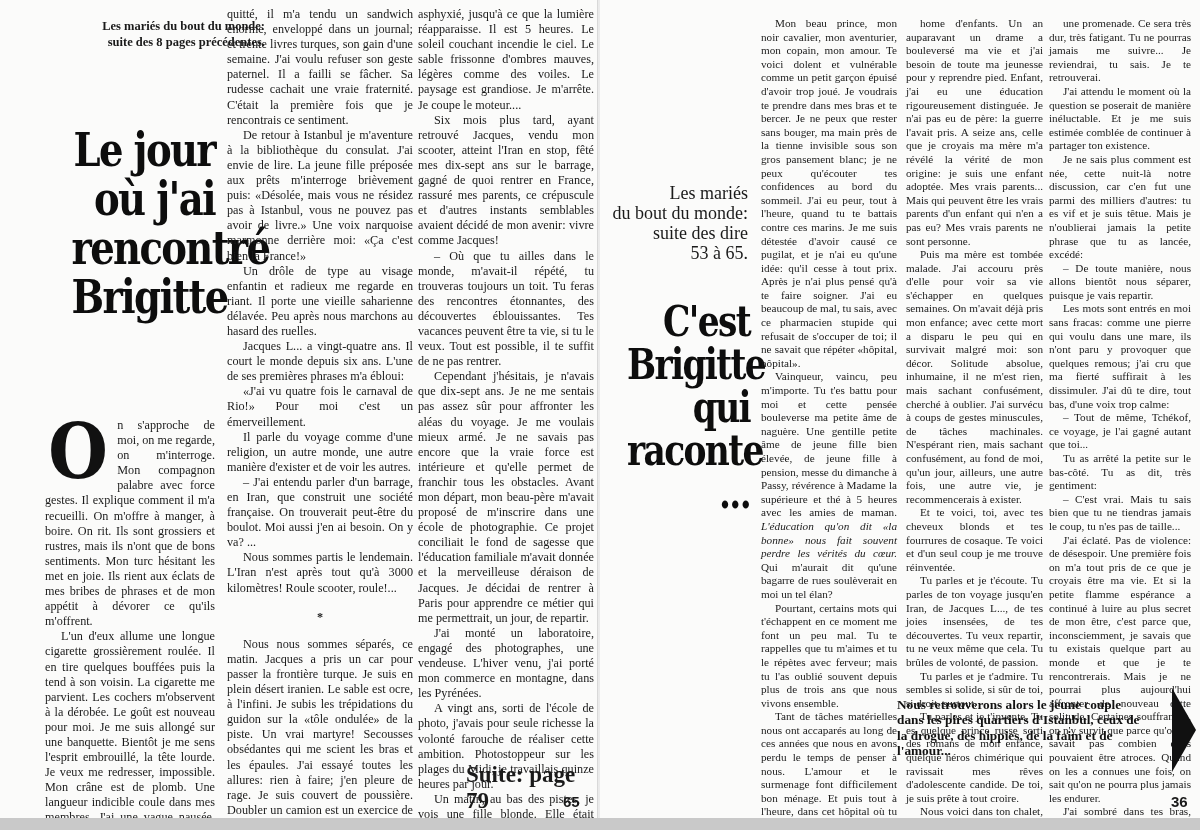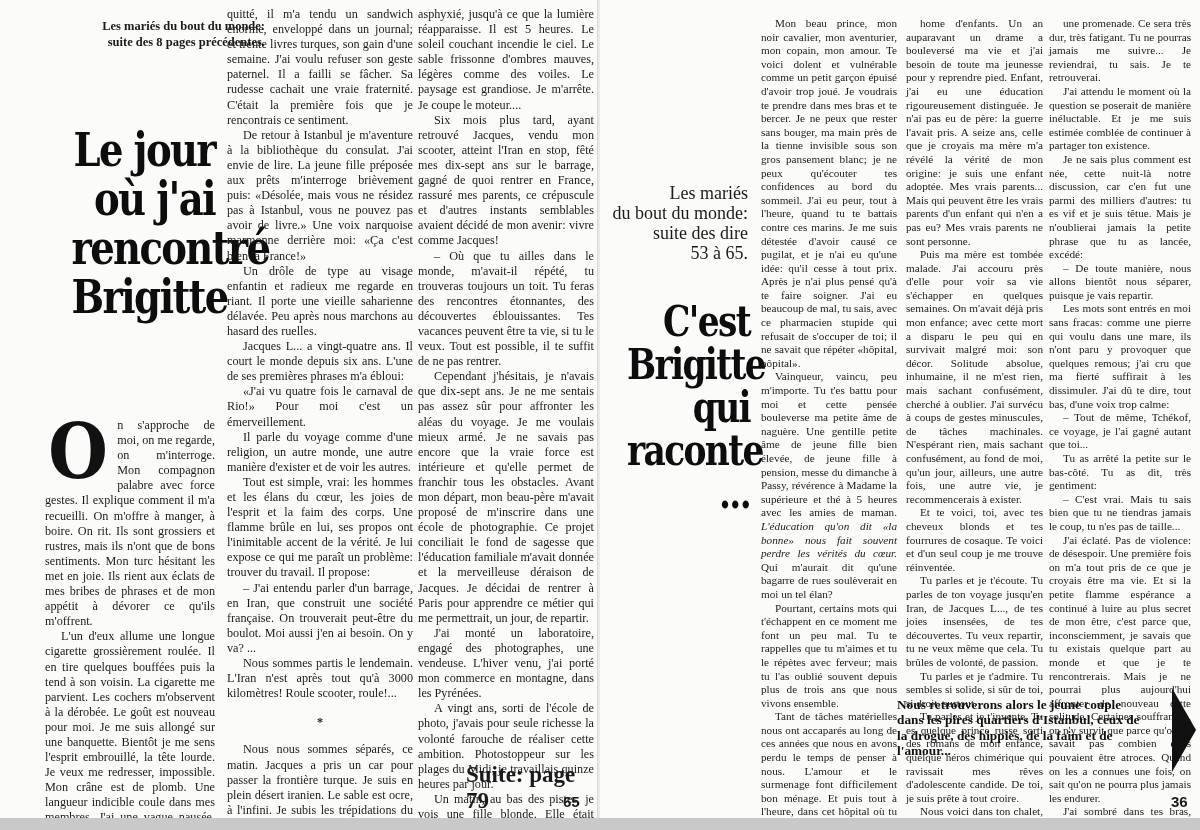--- a/index.html
+++ b/index.html
@@ -50,21 +50,20 @@
 
   </div>
 
   <div class="col" style="left:227px;top:7px;width:186px;">
     <p class="noindent">quitté, il m'a tendu un sandwich énorme, enveloppé dans un journal; et trente livres turques, son gain d'une semaine. J'ai voulu refuser son geste paternel. Il a failli se fâcher. Sa rudesse cachait une vraie fraternité. C'était la première fois que je rencontrais ce sentiment.</p>
     <p>De retour à Istanbul je m'aventure à la bibliothèque du consulat. J'ai envie de lire. La jeune fille préposée aux prêts m'interroge brièvement puis: «Désolée, mais vous ne résidez pas à Istanbul, vous ne pouvez pas avoir de livre.» Une voix narquoise marmonne derrière moi: «Ça c'est bien la France!»</p>
     <p>Un drôle de type au visage enfantin et radieux me regarde en riant. Il porte une vieille saharienne délavée. Peu après nous marchons au hasard des ruelles.</p>
     <p>Jacques L... a vingt-quatre ans. Il court le monde depuis six ans. L'une de ses premières phrases m'a ébloui:</p>
     <p>«J'ai vu quatre fois le carnaval de Rio!» Pour moi c'est un émerveillement.</p>
     <p>Il parle du voyage comme d'une religion, un autre monde, une autre manière d'exister et de voir les autres.</p>
-    <p>Tout est simple, vrai: les hommes et les élans du cœur, les joies de l'esprit et la faim des corps. Une flamme brûle en lui, ses propos ont l'inimitable accent de la vérité. Je lui expose ce qui me paraît un problème: trouver du travail. Il propose:</p>
     <p>– J'ai entendu parler d'un barrage, en Iran, que construit une société française. On trouverait peut-être du boulot. Moi aussi j'en ai besoin. On y va? ...</p>
     <p>Nous sommes partis le lendemain. L'Iran n'est après tout qu'à 3000 kilomètres! Roule scooter, roule!...</p>
     <div class="star">*</div>
     <p>Nous nous sommes séparés, ce matin. Jacques a pris un car pour passer la frontière turque. Je suis en plein désert iranien. Le sable est ocre, à l'infini. Je subis les trépidations du guidon sur la «tôle ondulée» de la piste. Un vrai martyre! Secousses obsédantes qui me scient les bras et les épaules. J'ai essayé toutes les allures: rien à faire; j'en pleure de rage. Je suis couvert de poussière. Doubler un camion est un exercice de trompe la mort: il faut plonger dans le nuage de sable qu'il soulève et foncer, aveuglé,</p>
   </div>
 
   <div class="col" style="left:418px;top:7px;width:176px;">
     <p class="noindent">asphyxié, jusqu'à ce que la lumière réapparaisse. Il est 5 heures. Le soleil couchant incendie le ciel. Le sable frissonne d'ombres mauves, légères comme des voiles. Le paysage est grandiose. Je m'arrête. Je coupe le moteur....</p>
     <p>Six mois plus tard, ayant retrouvé Jacques, vendu mon scooter, atteint l'Iran en stop, fêté mes dix-sept ans sur le barrage, gagné de quoi rentrer en France, rassuré mes parents, ce crépuscule et d'autres instants semblables avaient décidé de mon avenir: vivre comme Jacques!</p>
     <p>– Où que tu ailles dans le monde, m'avait-il répété, tu trouveras toujours un toit. Tu feras des rencontres étonnantes, des découvertes éblouissantes. Tes vacances peuvent être ta vie, si tu le veux. Tout est possible, il te suffit de ne pas rentrer.</p>

